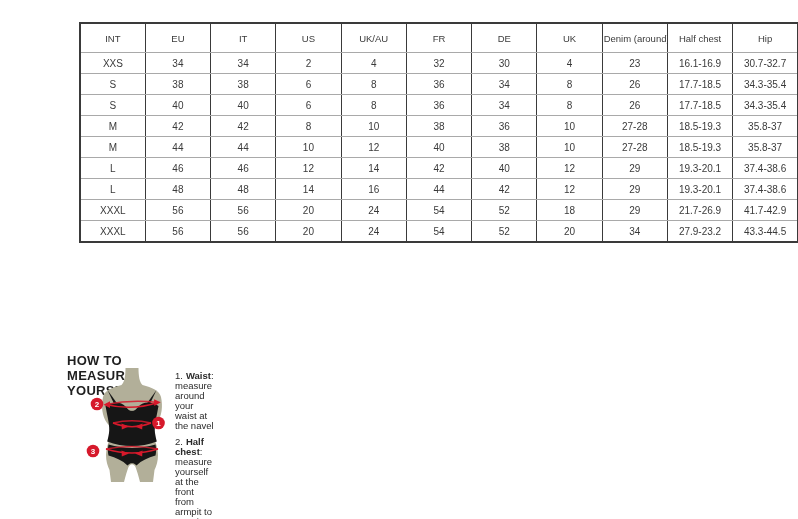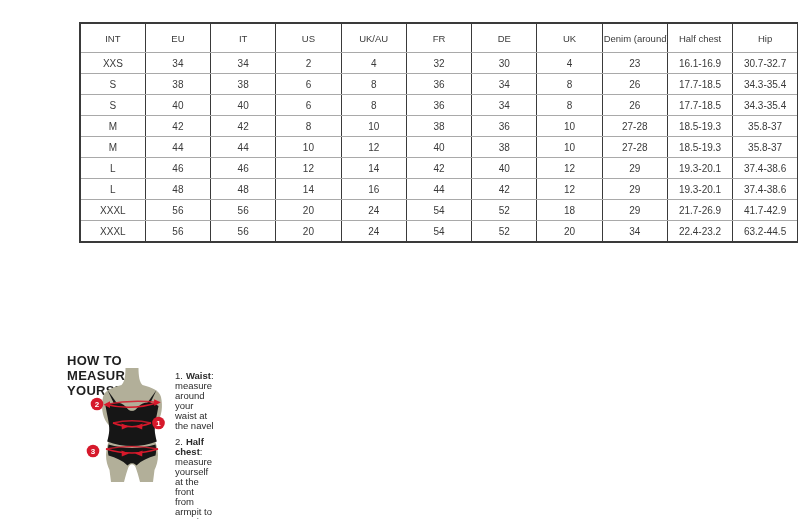--- a/index.html
+++ b/index.html
@@ -211,22 +211,22 @@
         <tr>
           <td>XXXL</td>
           <td>56</td>
           <td>56</td>
           <td>20</td>
           <td>24</td>
           <td>54</td>
           <td>52</td>
           <td>20</td>
           <td>34</td>
-          <td>22.4-23.2</td>
-          <td>63.2-44.5</td>
+          <td>27.9-23.2</td>
+          <td>43.3-44.5</td>
         </tr>
       </tbody>
   </table>
 </div>
 
 <div class="measure-section">
   <h2 class="measure-title">HOW TO MEASURE YOURSELF</h2>
 
   <svg class="measure-figure" viewBox="0 0 100 118">
 

